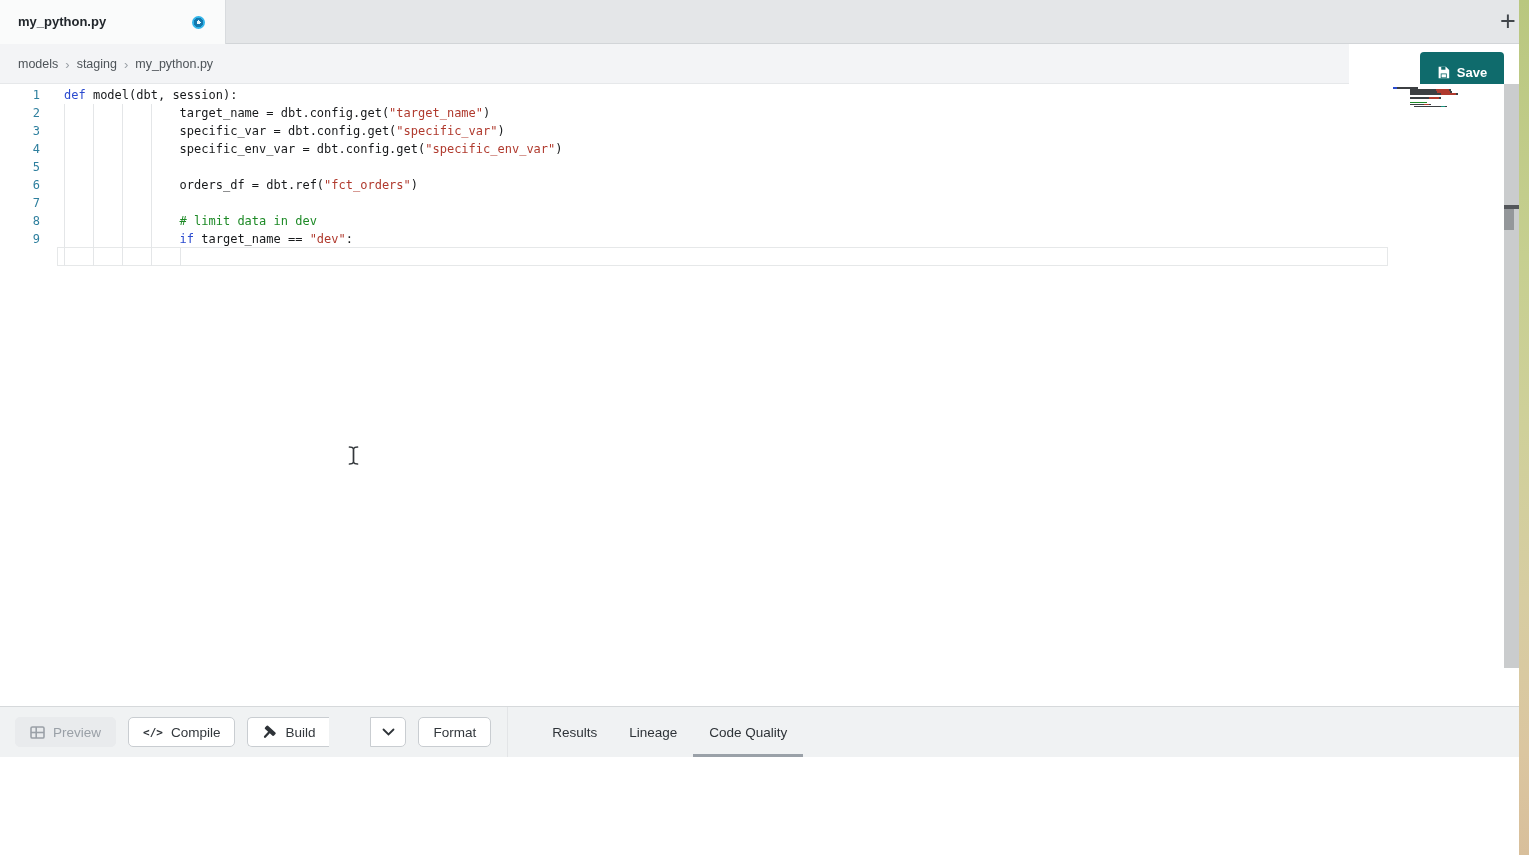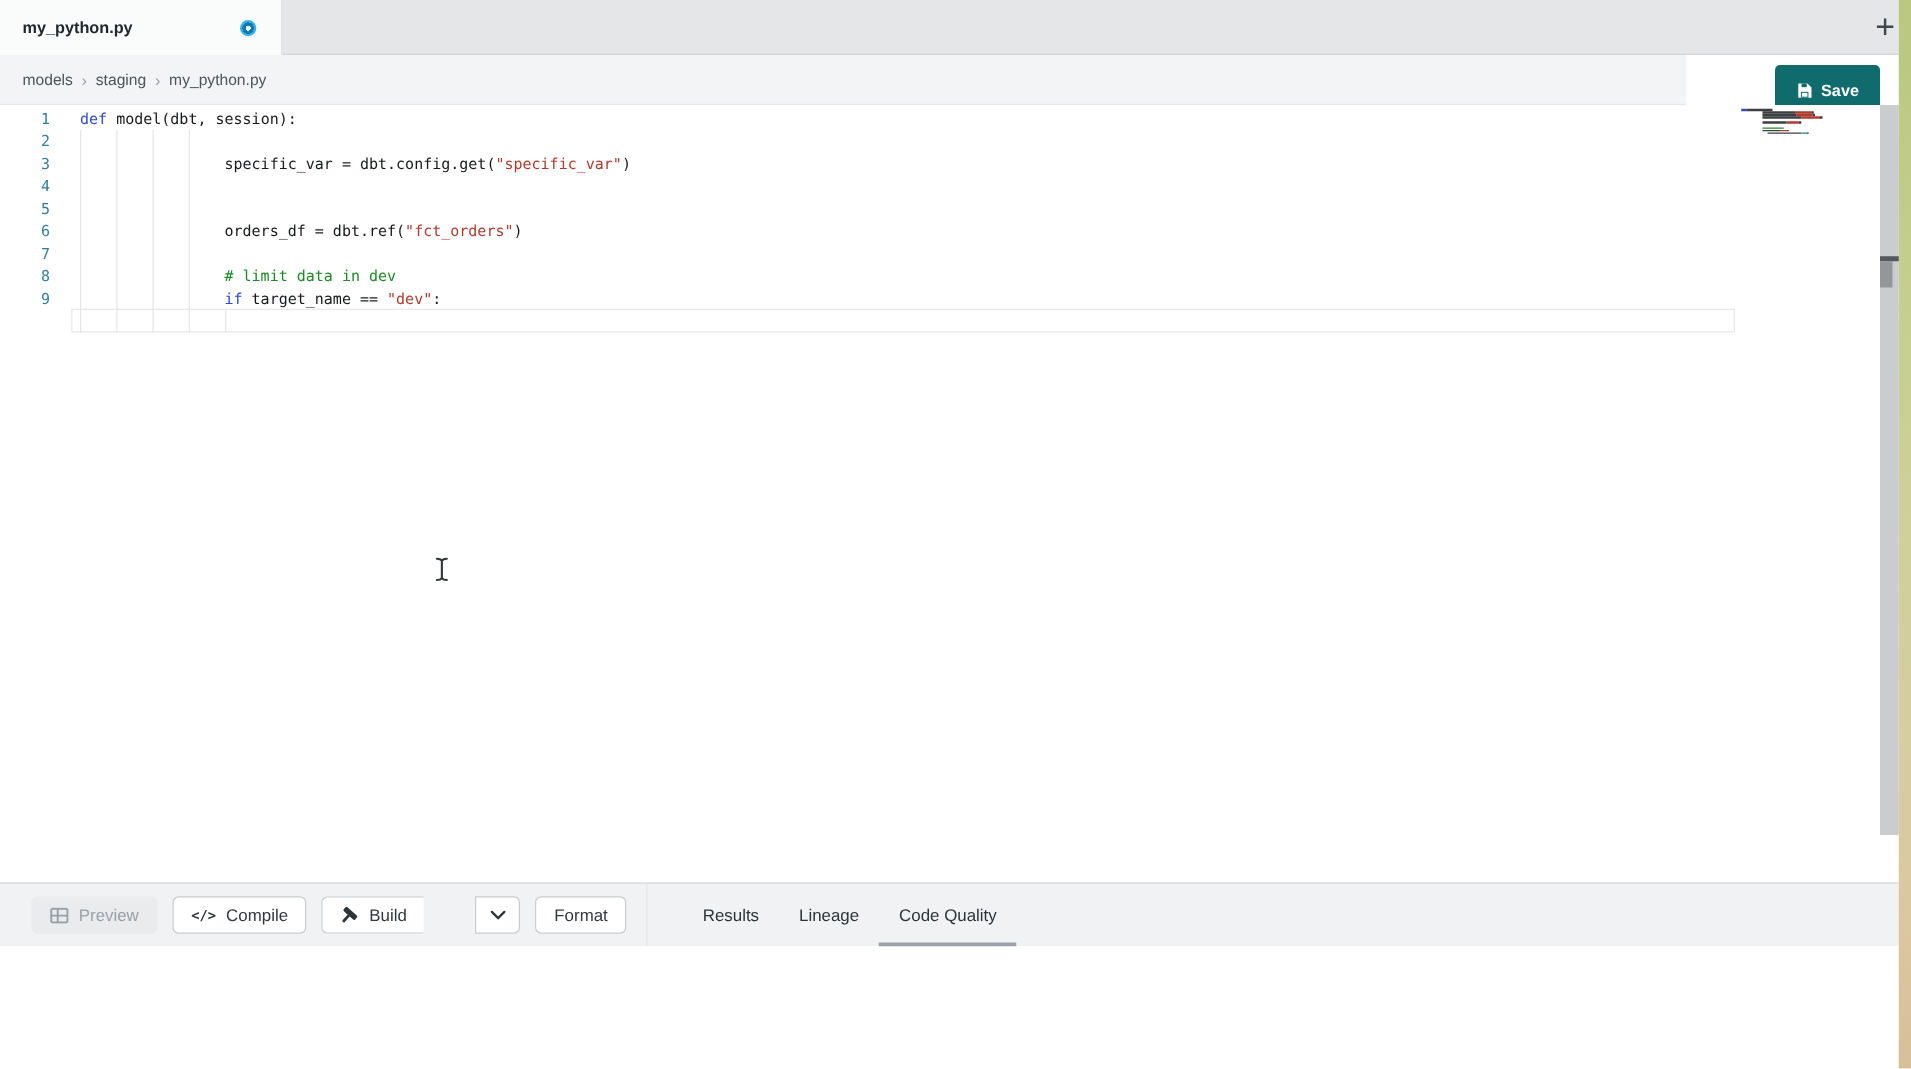--- a/index.html
+++ b/index.html
@@ -52,21 +52,21 @@
   
   .vscroll { position:absolute; left:1504px; top:0; width:15px; height:584px; background:#cacccd; z-index:3; }
   .vscroll-mark { position:absolute; left:0; top:121px; width:15px; height:4px; background:#54575b; }
   .vscroll-thumb { position:absolute; left:0; top:125px; width:10px; height:21px; background:#94979a; }
 
   
   .ibeam { position:absolute; left:346px; top:361px; z-index:5; }
 
   
   .toolbar { position:absolute; left:0; top:706px; width:1519px; height:51px; background:#f0f2f3;
-    border-top:1px solid #d6d9db; display:flex; align-items:center; padding-left:25px; }
+    border-top:1px solid #d6d9db; display:flex; align-items:center; padding-left:15px; }
   .tb-btn { height:30px; border-radius:5px; font-size:13.5px; color:#32373c; background:#fff;
     border:1px solid #c9cdd1; padding:0 14px; display:flex; align-items:center; gap:8px; cursor:pointer;
     font-family:"Liberation Sans",sans-serif; margin-right:12px; white-space:nowrap; }
   .tb-btn.disabled { background:#e9ebed; border-color:#e9ebed; color:#9aa0a7; cursor:default; }
   .split-group { display:flex; margin-right:12px;gap:41px; }
   .split-group .tb-btn { margin-right:0; border-radius:5px 0 0 5px; border-right:none; }
   .split-chev { width:36px; height:30px; background:#fff; border:1px solid #c9cdd1; border-radius:0 5px 5px 0;
     display:flex; align-items:center; justify-content:center; cursor:pointer; }
   .tb-sep { width:1px; height:51px; background:#e3e5e7; margin:0 14px 0 4px; }
   .panel-tabs { display:flex; height:51px; margin-left:14px; }
@@ -118,27 +118,29 @@
     <div class="guide" style="left:122px; top:20px; height:162px;"></div>
     <div class="guide" style="left:151px; top:20px; height:162px;"></div>
     <div class="guide" style="left:180px; top:164px; height:18px;"></div>
     <div class="code-area">
         <div class="code-row">
           <div class="ln">1</div>
           <div class="code"><span class="tk-k">def</span><span class="tk-p"> model(dbt, session):</span></div>
         </div>
         <div class="code-row">
           <div class="ln">2</div>
+          <div class="code"><span class="tk-p">                target_name = dbt.config.get(</span><span class="tk-s">"target_name"</span><span class="tk-p">)</span></div>
         </div>
         <div class="code-row">
           <div class="ln">3</div>
           <div class="code"><span class="tk-p">                specific_var = dbt.config.get(</span><span class="tk-s">"specific_var"</span><span class="tk-p">)</span></div>
         </div>
         <div class="code-row">
           <div class="ln">4</div>
+          <div class="code"><span class="tk-p">                specific_env_var = dbt.config.get(</span><span class="tk-s">"specific_env_var"</span><span class="tk-p">)</span></div>
         </div>
         <div class="code-row">
           <div class="ln">5</div>
           <div class="code"></div>
         </div>
         <div class="code-row">
           <div class="ln">6</div>
           <div class="code"><span class="tk-p">                orders_df = dbt.ref(</span><span class="tk-s">"fct_orders"</span><span class="tk-p">)</span></div>
         </div>
         <div class="code-row">

